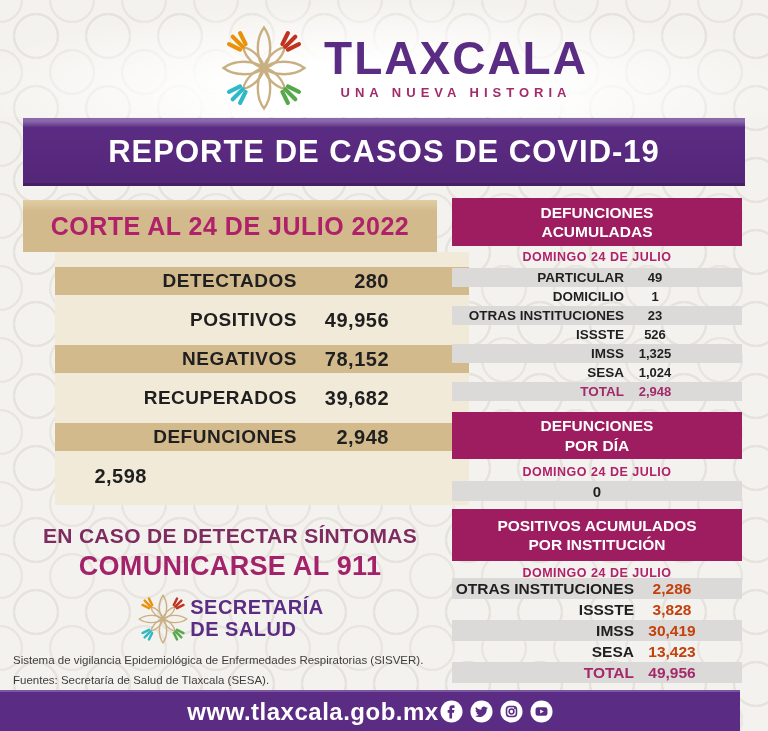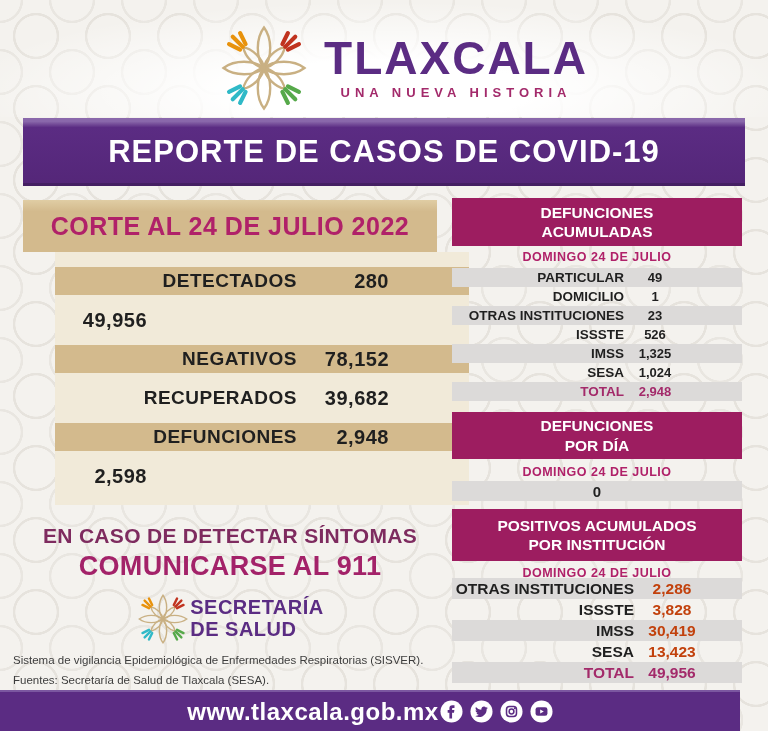--- a/index.html
+++ b/index.html
@@ -151,20 +151,21 @@
 <div class="abs corte-banner">
   <span>CORTE AL 24 DE JULIO 2022</span>
 </div>
 
 <div class="abs summary-panel">
   <div class="lrow tan">
     <span class="lrow-label">DETECTADOS</span>
     <span class="lrow-value">280</span>
   </div>
   <div class="lrow">
+    <span class="lrow-label">POSITIVOS</span>
     <span class="lrow-value">49,956</span>
   </div>
   <div class="lrow tan">
     <span class="lrow-label">NEGATIVOS</span>
     <span class="lrow-value">78,152</span>
   </div>
   <div class="lrow">
     <span class="lrow-label">RECUPERADOS</span>
     <span class="lrow-value">39,682</span>
   </div>

